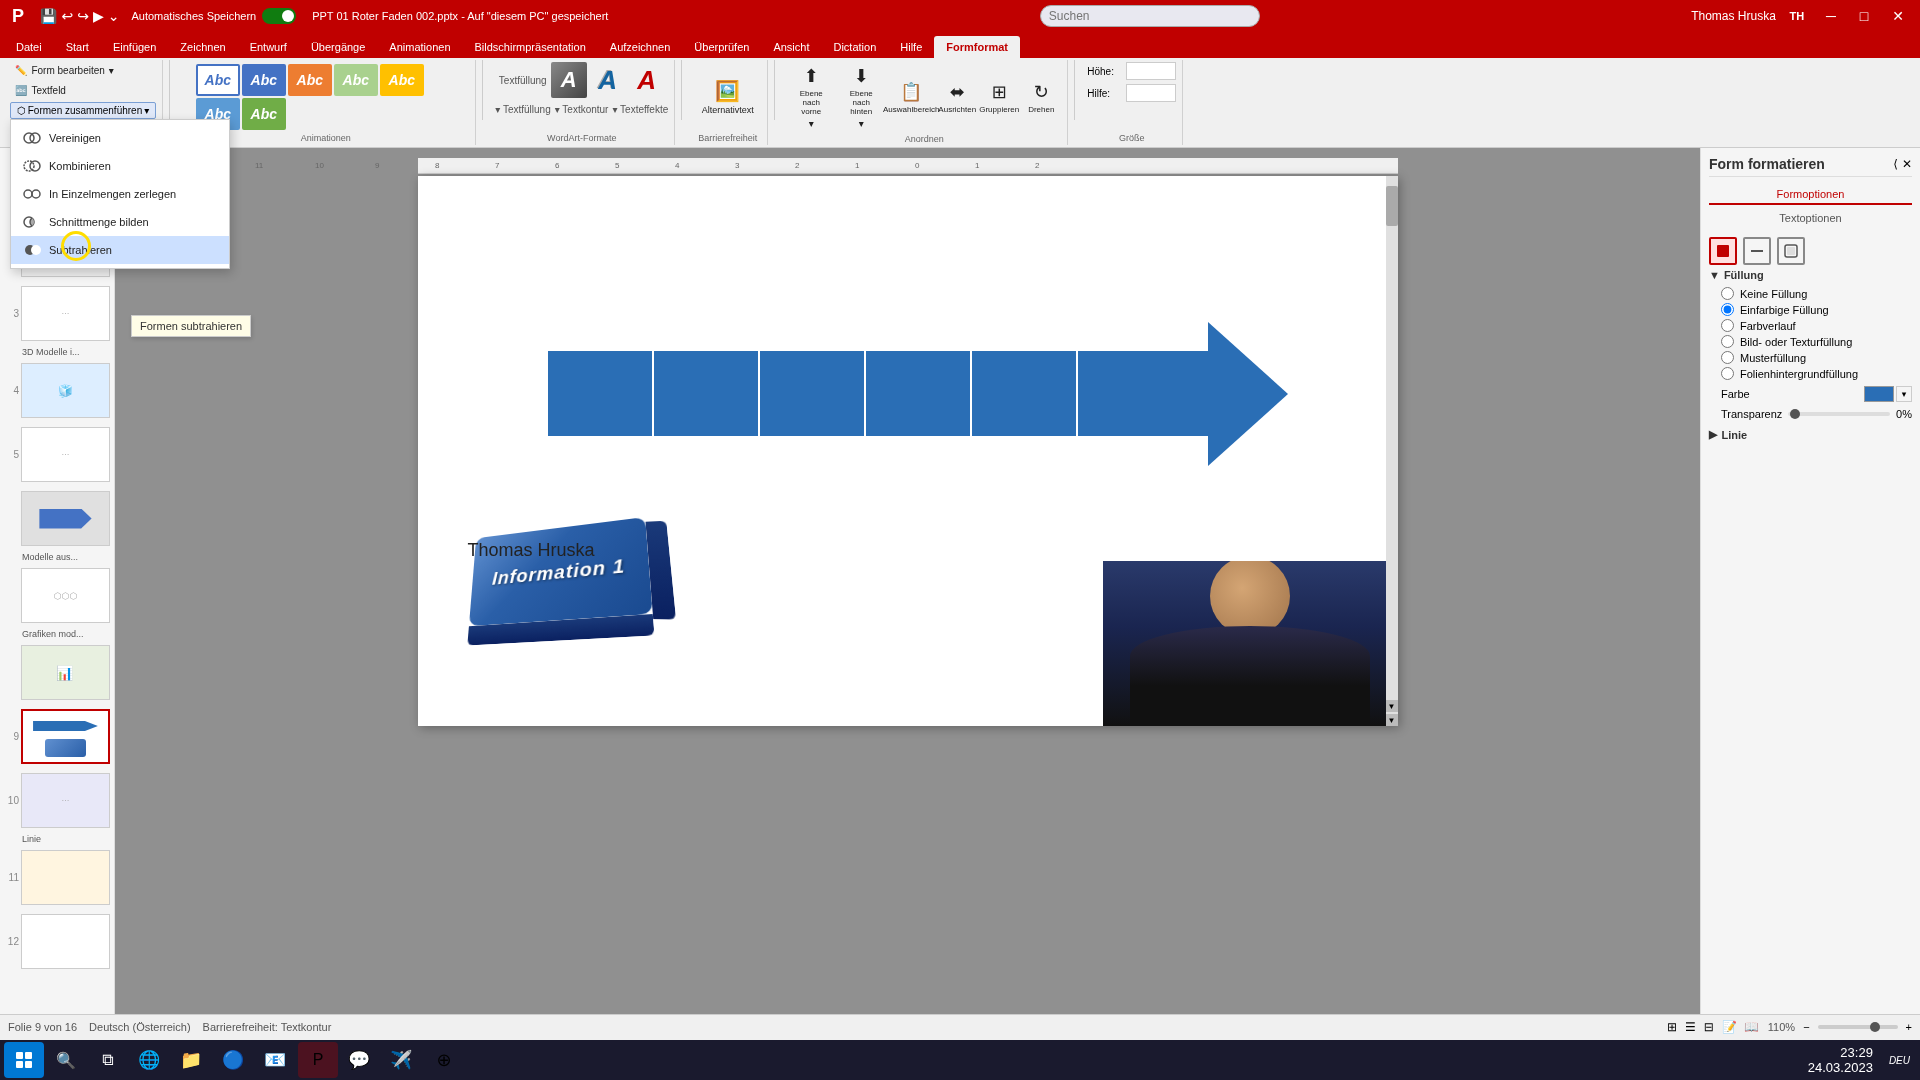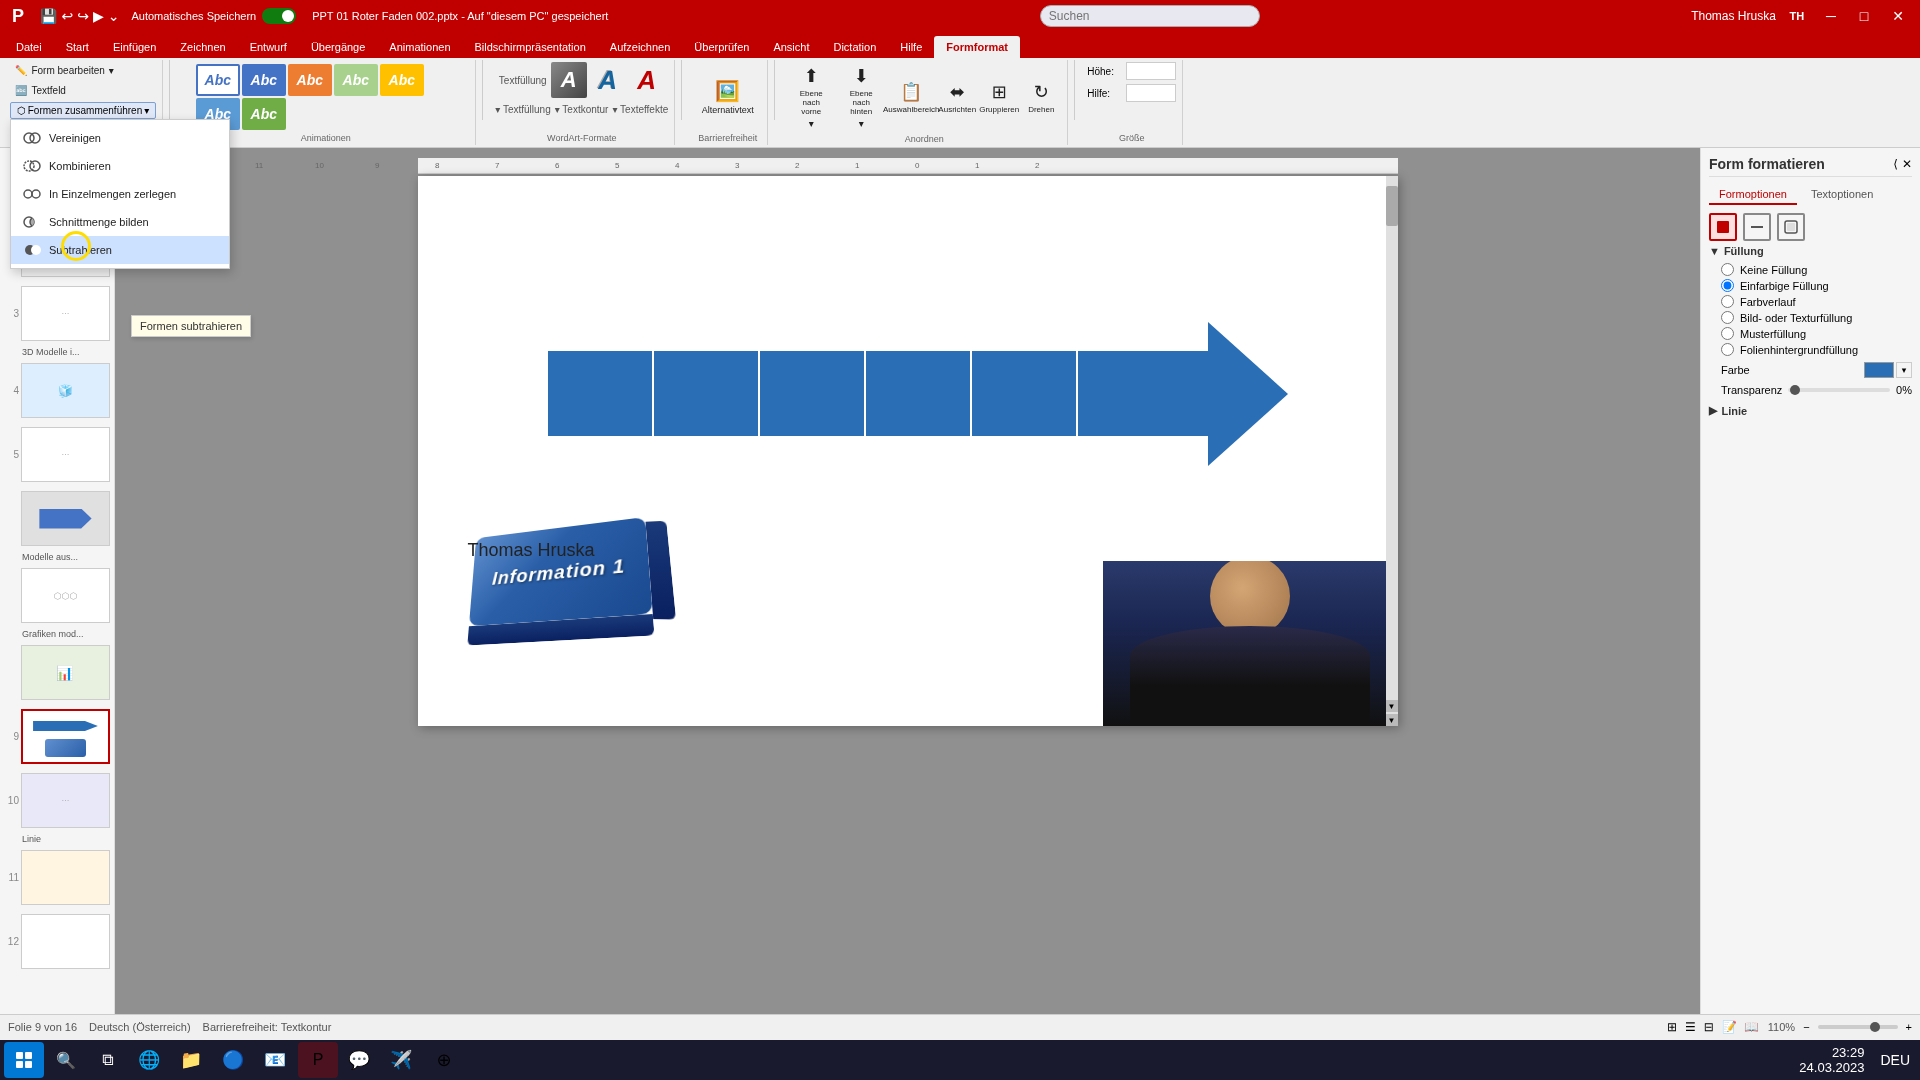--- a/index.html
+++ b/index.html
@@ -296,21 +296,21 @@
       font-size: 14px;
       font-weight: 600;
       color: #333;
       margin-bottom: 8px;
       padding-bottom: 4px;
       border-bottom: 1px solid #ddd;
       display: flex;
       align-items: center;
       justify-content: space-between;
     }
-    .panel-tabs { display: flex; gap: 4px; margin-bottom: 8px; }
+    .panel-tabs { display: flex; gap: 4px; margin-bottom: 8px; flex-direction: column; }
     .panel-tab {
       padding: 3px 10px;
       font-size: 11px;
       border: none;
       background: none;
       cursor: pointer;
       border-bottom: 2px solid transparent;
       color: #555;
     }
     .panel-tab.active { border-bottom: 2px solid #c00000; color: #c00000; }
@@ -1058,14 +1058,14 @@
   <div class="taskbar-btn" style="font-size:18px;">🔵</div>
   <div class="taskbar-btn" style="font-size:18px;">📧</div>
   <div class="taskbar-btn" style="background:rgba(192,0,0,0.3); font-size:16px;">P</div>
   <div class="taskbar-btn" style="font-size:18px;">💬</div>
   <div class="taskbar-btn" style="font-size:18px;">✈️</div>
   <div class="taskbar-btn" style="font-size:18px;">⊕</div>
   <div class="taskbar-time">
     <div>23:29</div>
     <div>24.03.2023</div>
   </div>
-  <div style="color:white;font-size:14px;padding:0 6px;">DEU</div>
+  <div style="color:white;font-size:10px;padding:0 6px;font-style:italic;">DEU</div>
 </div>
 
 </body></html>

